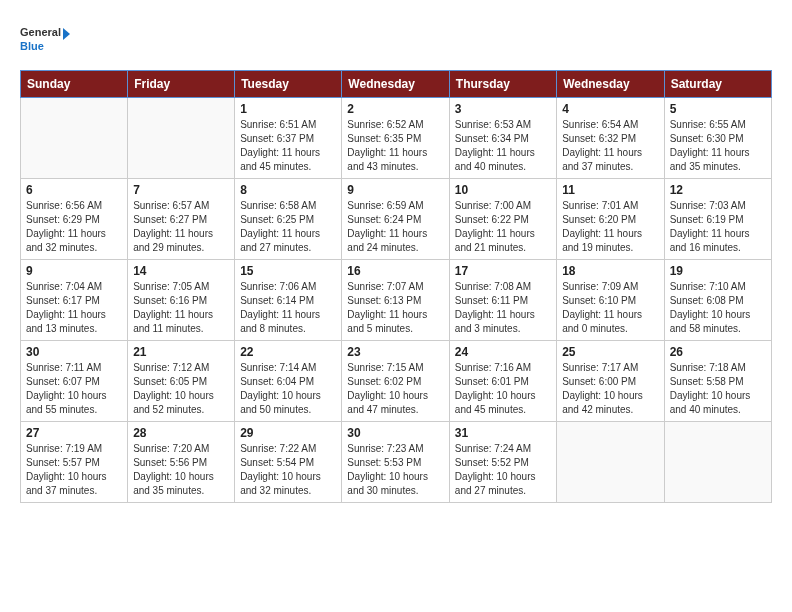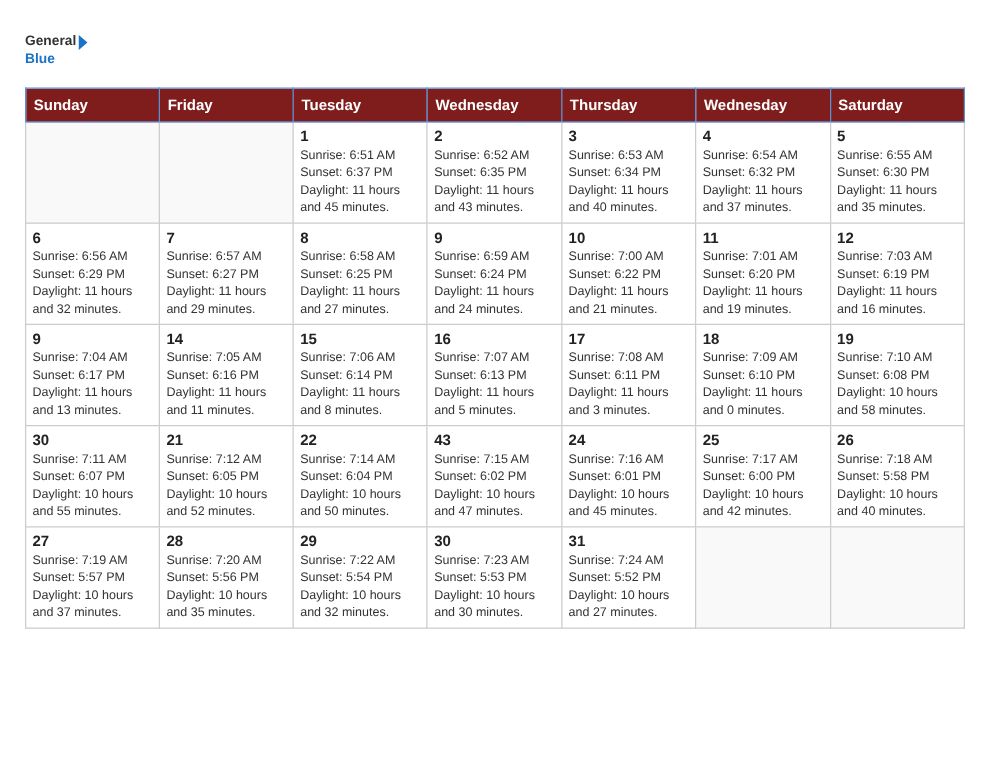--- a/index.html
+++ b/index.html
@@ -196,21 +196,21 @@
         </td>
         <td>
           <span class="day-number">21</span>
           <div class="day-info">Sunrise: 7:12 AM<br>Sunset: 6:05 PM<br>Daylight: 10 hours and 52 minutes.</div>
         </td>
         <td>
           <span class="day-number">22</span>
           <div class="day-info">Sunrise: 7:14 AM<br>Sunset: 6:04 PM<br>Daylight: 10 hours and 50 minutes.</div>
         </td>
         <td>
-          <span class="day-number">43</span>
+          <span class="day-number">23</span>
           <div class="day-info">Sunrise: 7:15 AM<br>Sunset: 6:02 PM<br>Daylight: 10 hours and 47 minutes.</div>
         </td>
         <td>
           <span class="day-number">24</span>
           <div class="day-info">Sunrise: 7:16 AM<br>Sunset: 6:01 PM<br>Daylight: 10 hours and 45 minutes.</div>
         </td>
         <td>
           <span class="day-number">25</span>
           <div class="day-info">Sunrise: 7:17 AM<br>Sunset: 6:00 PM<br>Daylight: 10 hours and 42 minutes.</div>
         </td>

